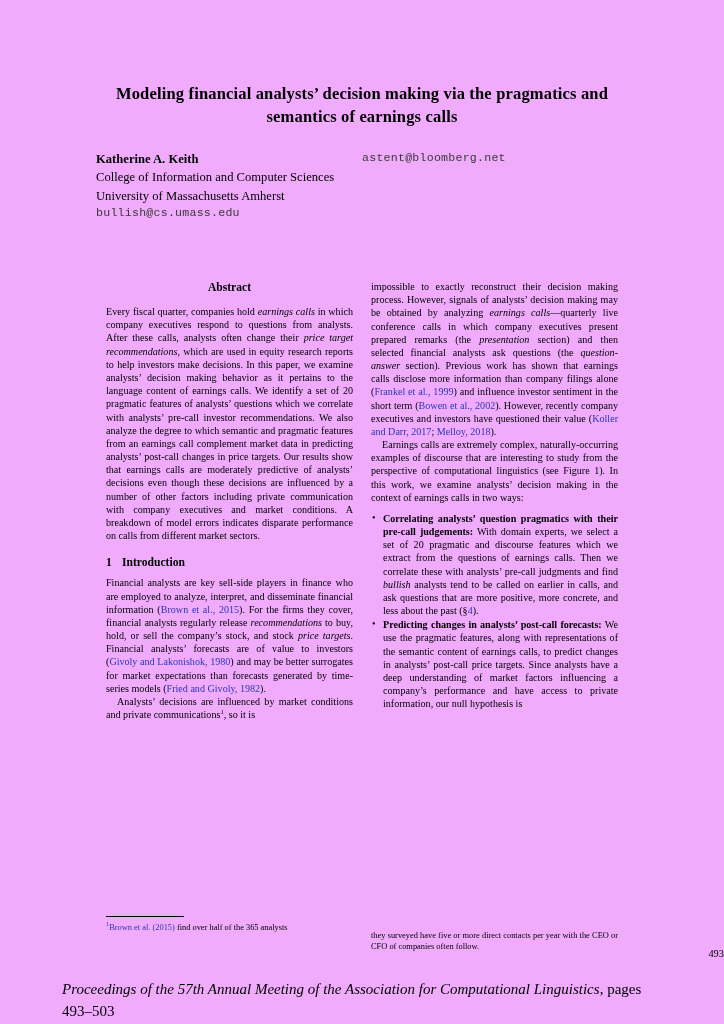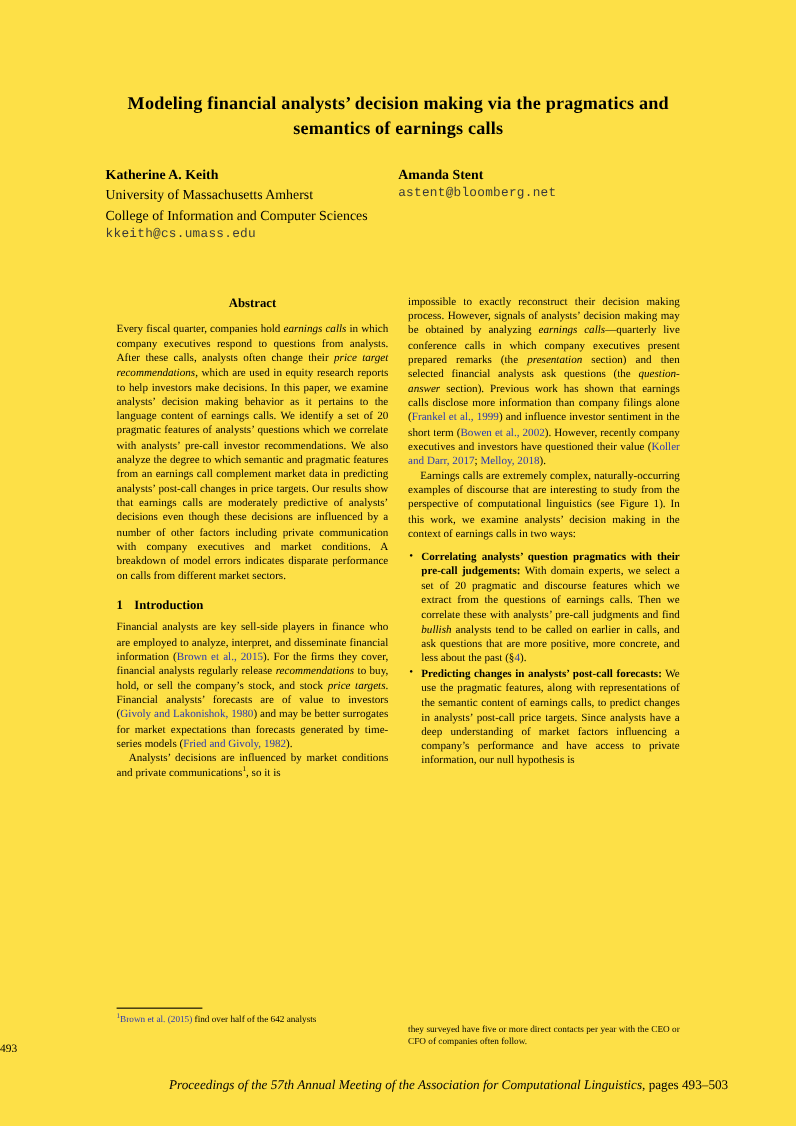--- a/index.html
+++ b/index.html
@@ -3,21 +3,21 @@
 <meta charset="utf-8">
 <style>
   html, body {
     margin: 0;
     padding: 0;
     background: #f4f4f4;
   }
   .page {
     width: 724px;
     height: 1024px;
-    background: #fde047;
+    background: #f0abfc;
     position: relative;
     margin: 0 auto;
     overflow: hidden;
     font-family: "Liberation Serif", "DejaVu Serif", serif;
     color: #000000;
     box-sizing: border-box;
   }
 
   
   .title {
@@ -54,21 +54,21 @@
   .author-mail {
     font-family: Liberation Mono, monospace;
     font-size: 11.6px;
     letter-spacing: 0.02em;
     color: #3a3a3a;
   }
 
   
   .columns {
     position: absolute;
-    top: 268px;
+    top: 280px;
     left: 0;
     width: 588px;
     height: 670px;
   }
   .col {
     position: absolute;
     top: 0;
     width: 247px;
     font-size: 10.1px;
     line-height: 1.305;
@@ -144,50 +144,49 @@
     vertical-align: super;
     font-size: 6.6px;
   }
 
   
   .pagenum {
     position: absolute;
     top: 948px;
     left: 0;
     width: 724px;
-    text-align: left;
+    text-align: right;
     font-size: 10.4px;
   }
   .pubinfo {
     position: absolute;
     top: 978px;
     left: 62px;
     width: 600px;
-    text-align: right;
-    font-size: 12px;
+    text-align: left;
+    font-size: 15px;
     line-height: 1.48;
   }
   .pubinfo .it { font-style: italic; }
 </style>
 </head>
 <body>
 
 <div class="page">
 
   <div class="title">Modeling financial analysts’ decision making via the pragmatics and semantics of earnings calls</div>
 
   <div class="authors">
     <div class="author-col">
       <div class="author-name">Katherine A. Keith</div>
+      <div class="author-aff">College of Information and Computer Sciences</div>
       <div class="author-aff">University of Massachusetts Amherst</div>
-      <div class="author-aff">College of Information and Computer Sciences</div>
-      <div class="author-mail">kkeith@cs.umass.edu</div>
+      <div class="author-mail">bullish@cs.umass.edu</div>
     </div>
     <div class="author-col">
-      <div class="author-name">Amanda Stent</div>
       <div class="author-mail">astent@bloomberg.net</div>
     </div>
   </div>
 
   <div class="columns">
 
     <div class="col col-left">
 
       <div class="abstract-head">Abstract</div>
 
@@ -208,21 +207,21 @@
 
       <ul class="bullets">
         <li><span class="lead">Correlating analysts’ question pragmatics with their pre-call judgements:</span><span> With domain experts, we select a set of 20 pragmatic and discourse features which we extract from the questions of earnings calls. Then we correlate these with analysts’ pre-call judgments and find </span><em>bullish</em><span> analysts tend to be called on earlier in calls, and ask questions that are more positive, more concrete, and less about the past (§</span><span class="cite">4</span><span>).</span></li>
         <li><span class="lead">Predicting changes in analysts’ post-call forecasts:</span><span> We use the pragmatic features, along with representations of the semantic content of earnings calls, to predict changes in analysts’ post-call price targets. Since analysts have a deep understanding of market factors influencing a company’s performance and have access to private information, our null hypothesis is</span></li>
       </ul>
     </div>
   </div>
 
   <div class="footnote-wrap fn-left">
     <div class="fn-rule"></div>
-    <div><span class="fn-mark cite">1</span><span class="cite">Brown et al. (2015)</span><span> find over half of the 642 analysts</span></div>
+    <div><span class="fn-mark cite">1</span><span class="cite">Brown et al. (2015)</span><span> find over half of the 365 analysts</span></div>
   </div>
 
   <div class="footnote-wrap fn-right">
     <div>they surveyed have five or more direct contacts per year with the CEO or CFO of companies often follow.</div>
   </div>
 
   <div class="pagenum">493</div>
   <div class="pubinfo">
     <div><span class="it">Proceedings of the 57th Annual Meeting of the Association for Computational Linguistics</span><span>, pages 493–503</span></div>
   </div>

